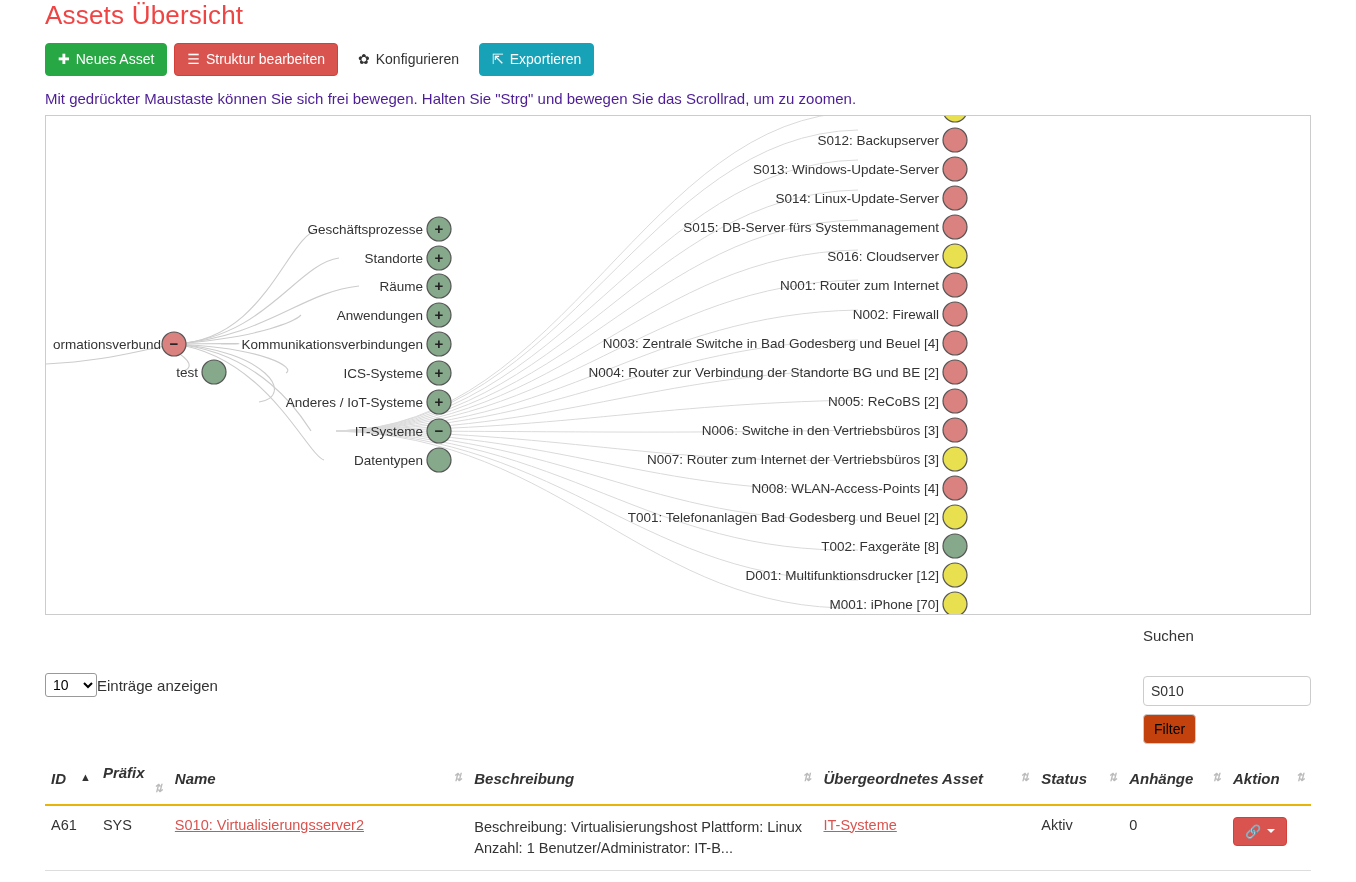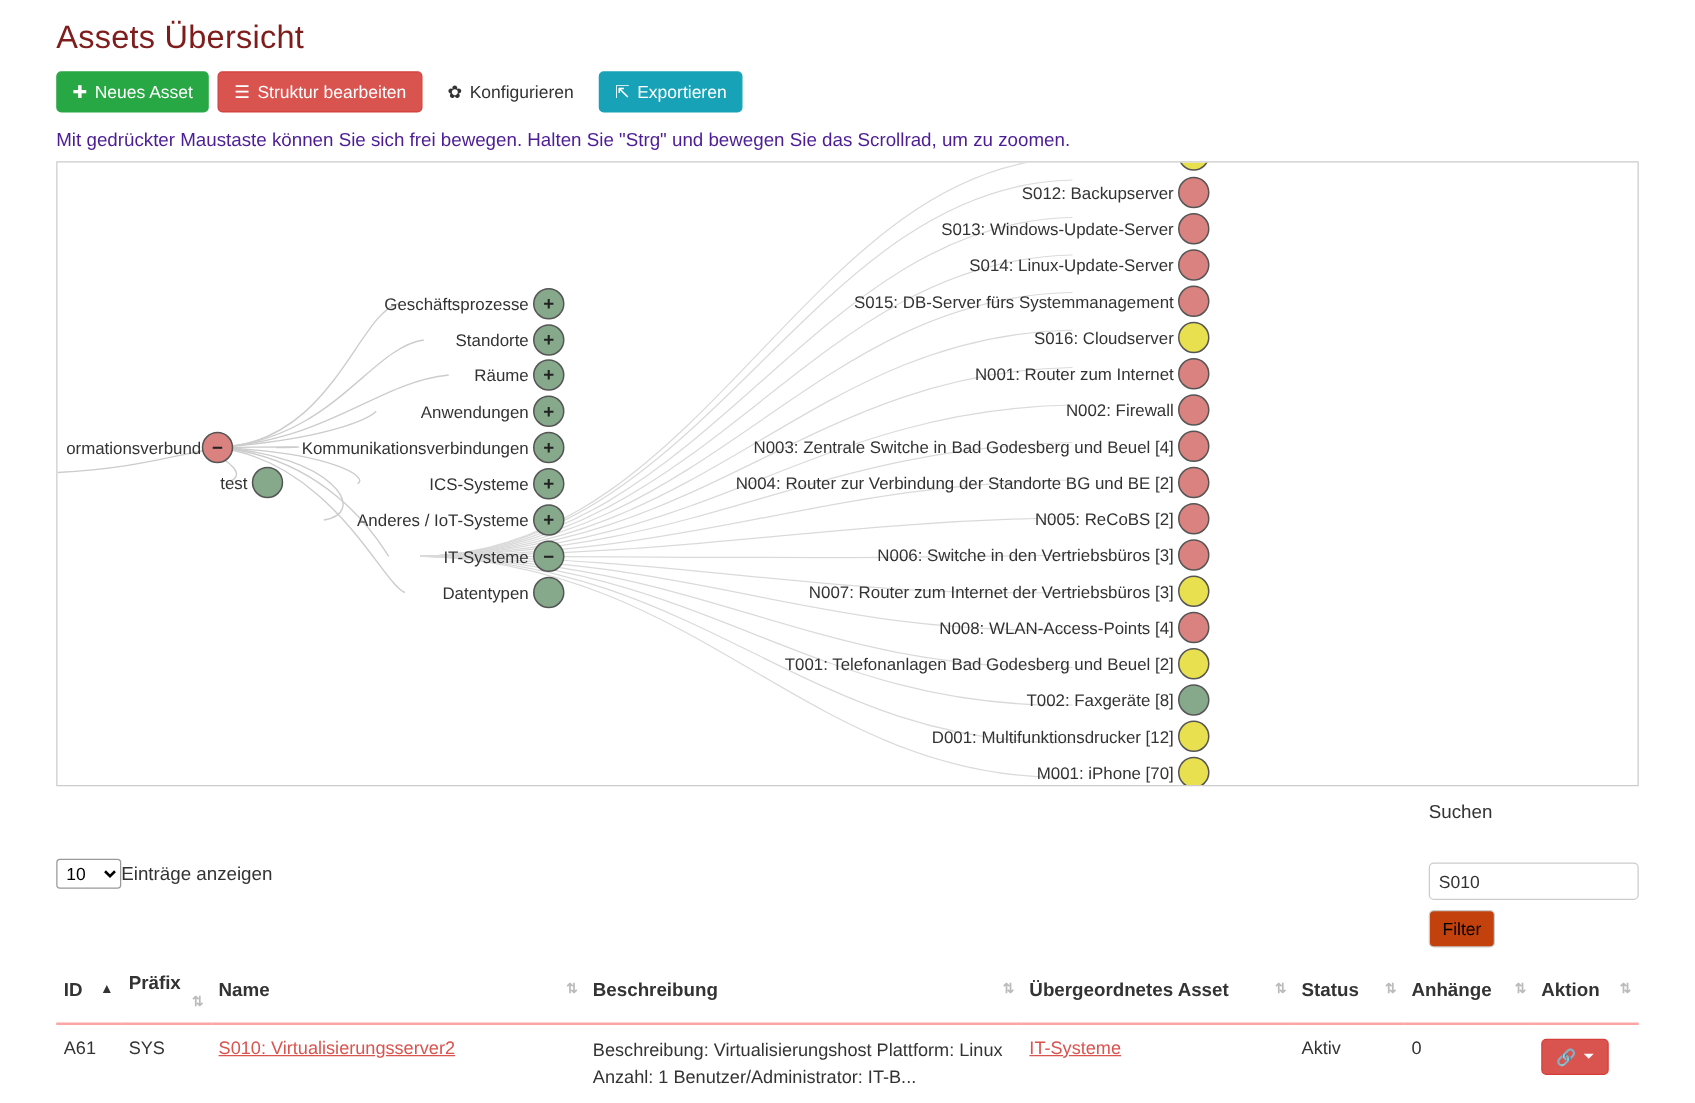--- a/index.html
+++ b/index.html
@@ -10,23 +10,22 @@
     font-family: "Liberation Sans", sans-serif;
     font-size: 14px;
     color: #333333;
     overflow: hidden;
   }
   .page { padding: 0 45px; }
 
   .page-title {
     font-size: 26px;
     font-weight: normal;
-    color: #7f1d1d;
+    color: #ef4444;
     margin: 0;
-    padding-top: 14px;
     letter-spacing: .2px;
   }
 
   .toolbar {
     margin-top: 12px;
     display: flex;
     gap: 7px;
     align-items: center;
   }
   .btn {
@@ -117,23 +116,24 @@
     width: 100%;
     border-collapse: collapse;
     font-size: 14.5px;
   }
   table.assets th {
     text-align: left;
     font-weight: bold;
     font-size: 15px;
     color: #333;
     padding: 8px 6px 10px 6px;
-    border-bottom: 2px solid #fca5a5;
+    border-bottom: 2px solid #eab308;
     white-space: nowrap;
     position: relative;
+    font-style: italic;
   }
   table.assets td {
     padding: 11px 6px;
     vertical-align: top;
     border-bottom: 1px solid #ddd;
     color: #333;
   }
   .sort-arrows {
     float: right;
     color: #bbb;

